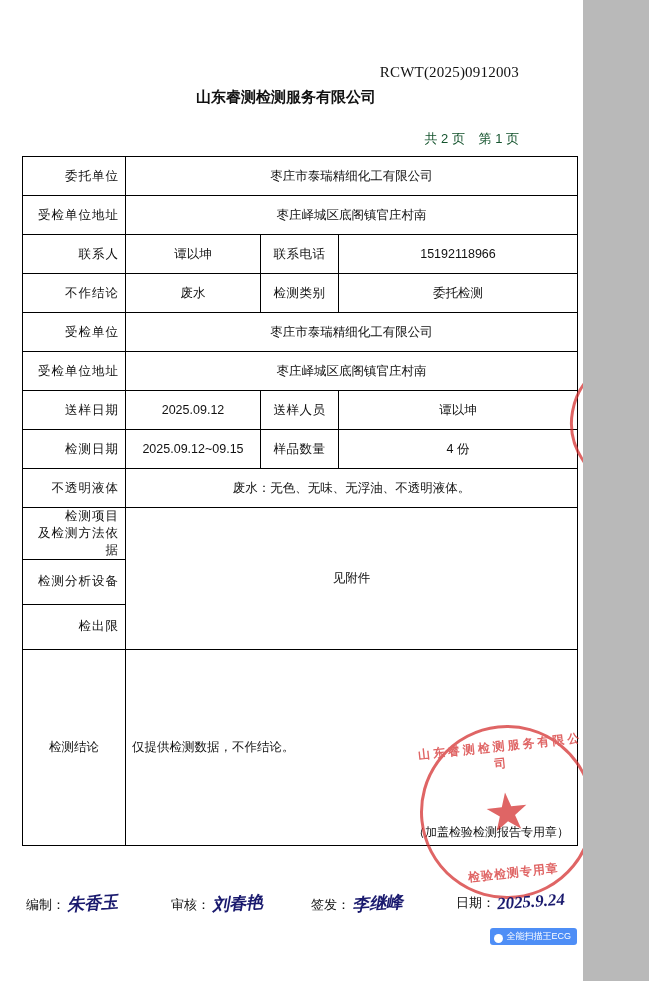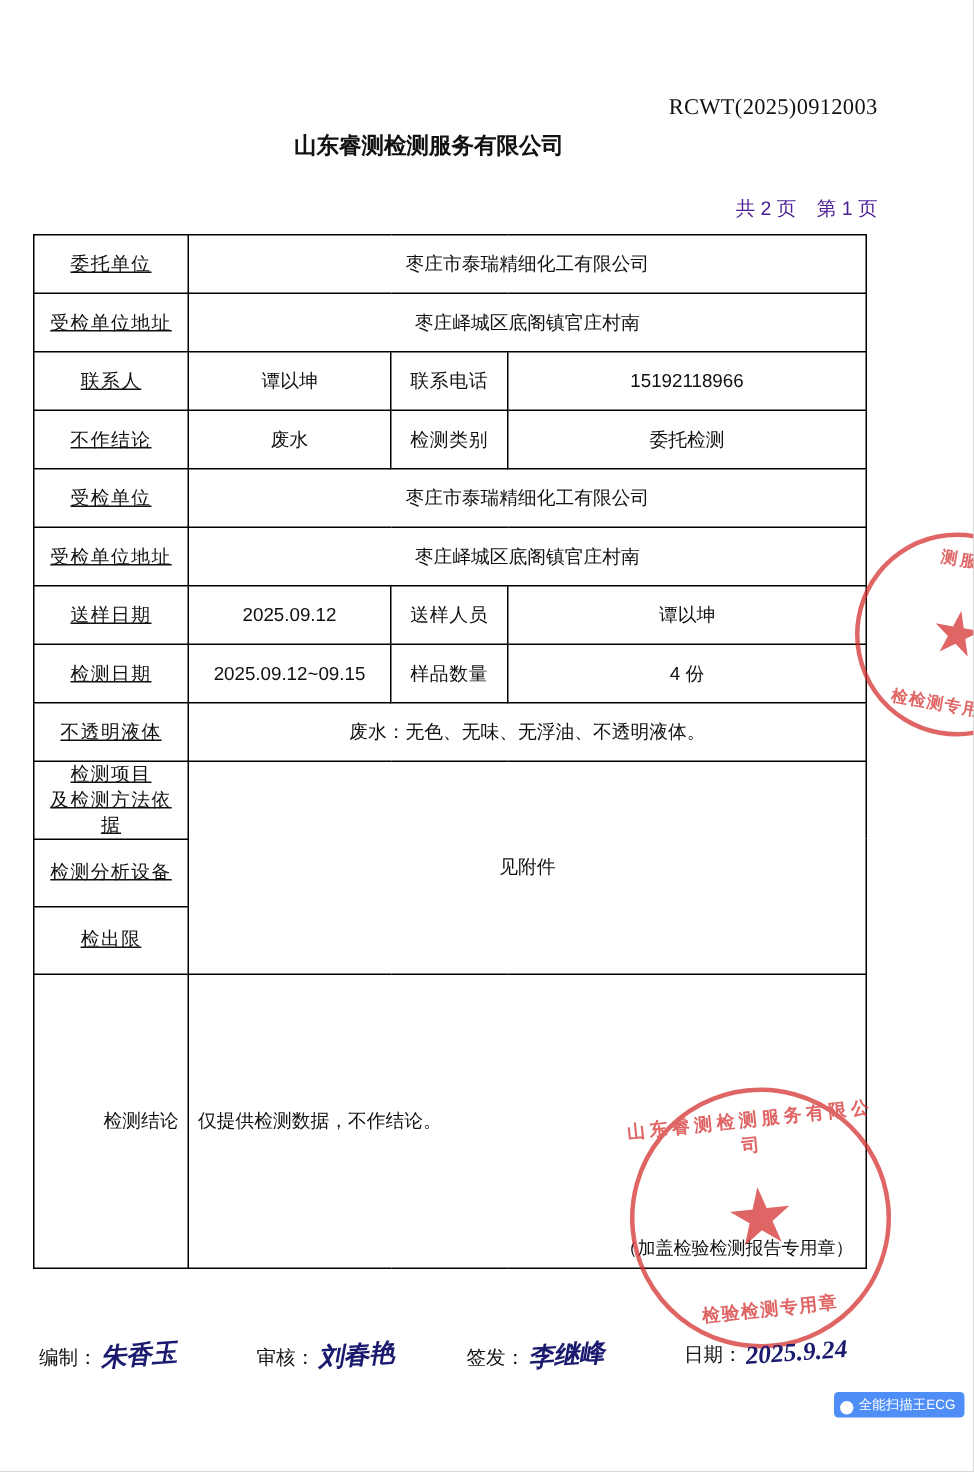--- a/index.html
+++ b/index.html
@@ -7,21 +7,21 @@
     padding: 0;
     background: #b9b9b9;
   }
   body {
     width: 649px;
     height: 981px;
     font-family: "Liberation Sans", sans-serif;
   }
   .page {
     position: relative;
-    width: 649px;
+    width: 583px;
     height: 981px;
     background: #ffffff;
     overflow: hidden;
   }
   .doc-no {
     position: absolute;
     top: 64px;
     right: 64px;
     font-size: 15px;
     color: #111;
@@ -46,21 +46,21 @@
     font-weight: bold;
     letter-spacing: 12px;
     color: #111;
     text-indent: 12px;
   }
   .pageinfo {
     position: absolute;
     top: 130px;
     right: 64px;
     font-size: 13px;
-    color: #4c1d95;
+    color: #14532d;
   }
   .pageinfo span { margin-left: 10px; }
 
   table.main {
     position: absolute;
     top: 156px;
     left: 22px;
     width: 555px;
     border-collapse: collapse;
     table-layout: fixed;
@@ -69,39 +69,38 @@
   table.main td {
     border: 1px solid #000;
     font-size: 12.5px;
     color: #111;
     padding: 0 6px;
     height: 38px;
     vertical-align: middle;
   }
   .lbl {
     width: 103px;
-    text-align: center;
+    text-align: right;
     padding-left: 14px;
     letter-spacing: 1px;
-    text-decoration: underline;
   }
   .lbl2 {
     width: 78px;
     text-align: center;
     letter-spacing: 0.5px;
     margin-left: 20px;
   }
   .ctr { text-align: center; }
   .status-row td { height: 40px; }
   .attach-cell {
     text-align: center;
     vertical-align: middle;
   }
   .concl-label {
-    text-align: right;
+    text-align: center;
     padding-left: 14px;
     vertical-align: middle;
   }
   .concl-body {
     text-align: left;
     vertical-align: top;
     padding: 8px 10px;
     position: relative;
   }
   .concl-note {

